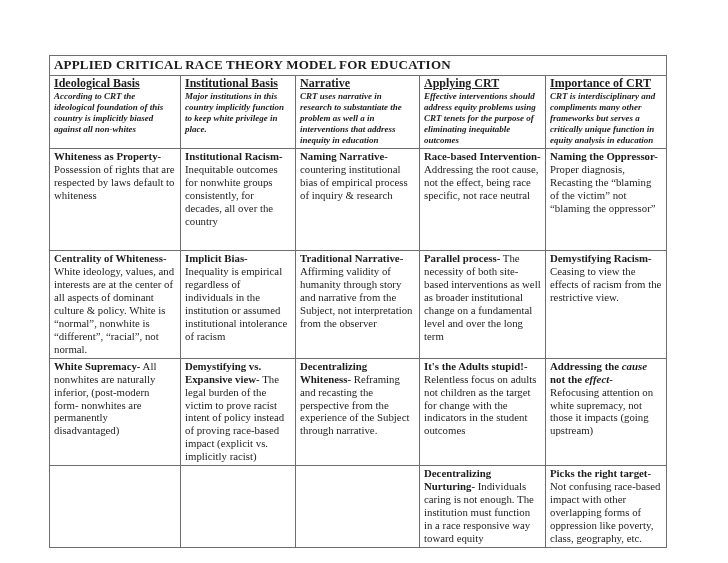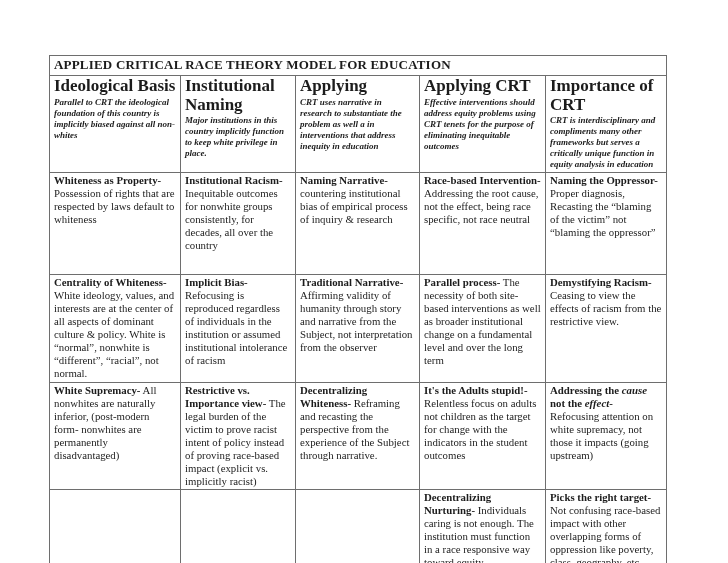--- a/index.html
+++ b/index.html
@@ -32,21 +32,22 @@
     text-align: center;
     font-weight: bold;
     font-size: 13px;
     letter-spacing: 0.2px;
     padding: 0 2px;
     vertical-align: middle;
   }
   tr.header-row { height: 67px; }
   .hlabel {
     font-weight: bold;
-    font-size: 17px;
+    font-size: 12px;
+    text-decoration: underline;
     line-height: 1.1;
   }
   .hdesc {
     font-style: italic;
     font-size: 9px;
     line-height: 1.22;
     padding-top: 1px;
   }
   .crt-table td {
     font-size: 10.8px;
@@ -71,28 +72,28 @@
       <col style="width:126px">
       <col style="width:121px">
     </colgroup>
     <thead>
       <tr class="title-row">
         <th colspan="5" class="title-cell">APPLIED CRITICAL RACE THEORY MODEL FOR EDUCATION</th>
       </tr>
       <tr class="header-row" id="header-row">
           <th>
             <div class="hlabel">Ideological Basis</div>
-            <div class="hdesc">Parallel to CRT the ideological foundation of this country is implicitly biased against all non-whites</div>
+            <div class="hdesc">According to CRT the ideological foundation of this country is implicitly biased against all non-whites</div>
           </th>
           <th>
-            <div class="hlabel">Institutional Naming</div>
+            <div class="hlabel">Institutional Basis</div>
             <div class="hdesc">Major institutions in this country implicitly function to keep white privilege in place.</div>
           </th>
           <th>
-            <div class="hlabel">Applying</div>
+            <div class="hlabel">Narrative</div>
             <div class="hdesc">CRT uses narrative in research to substantiate the problem as well a in interventions that address inequity in education</div>
           </th>
           <th>
             <div class="hlabel">Applying CRT</div>
             <div class="hdesc">Effective interventions should address equity problems using CRT tenets for the purpose of eliminating inequitable outcomes</div>
           </th>
           <th>
             <div class="hlabel">Importance of CRT</div>
             <div class="hdesc">CRT is interdisciplinary and compliments many other frameworks but serves a critically unique function in equity analysis in education</div>
           </th>
@@ -101,28 +102,28 @@
     <tbody id="table-body">
         <tr class="body-row row-0">
           <td><span class="term"><span>Whiteness as Property-</span></span> <span class="cell-text">Possession of rights that are respected by laws default to whiteness</span></td>
           <td><span class="term"><span>Institutional Racism-</span></span> <span class="cell-text">Inequitable outcomes for nonwhite groups consistently, for decades, all over the country</span></td>
           <td><span class="term"><span>Naming Narrative-</span></span> <span class="cell-text">countering institutional bias of empirical process of inquiry &amp; research</span></td>
           <td><span class="term"><span>Race-based Intervention-</span></span> <span class="cell-text">Addressing the root cause, not the effect, being race specific, not race neutral</span></td>
           <td><span class="term"><span>Naming the Oppressor-</span></span> <span class="cell-text">Proper diagnosis, Recasting the “blaming of the victim” not “blaming the oppressor”</span></td>
         </tr>
         <tr class="body-row row-1">
           <td><span class="term"><span>Centrality of Whiteness-</span></span> <span class="cell-text">White ideology, values, and interests are at the center of all aspects of dominant culture &amp; policy. White is “normal”, nonwhite is “different”, “racial”, not normal.</span></td>
-          <td><span class="term"><span>Implicit Bias-</span></span> <span class="cell-text">Refocusing is reproduced regardless of individuals in the institution or assumed institutional intolerance of racism</span></td>
+          <td><span class="term"><span>Implicit Bias-</span></span> <span class="cell-text">Inequality is empirical regardless of individuals in the institution or assumed institutional intolerance of racism</span></td>
           <td><span class="term"><span>Traditional Narrative-</span></span> <span class="cell-text">Affirming validity of humanity through story and narrative from the Subject, not interpretation from the observer</span></td>
           <td><span class="term"><span>Parallel process-</span></span> <span class="cell-text">The necessity of both site-based interventions as well as broader institutional change on a fundamental level and over the long term</span></td>
           <td><span class="term"><span>Demystifying Racism-</span></span> <span class="cell-text">Ceasing to view the effects of racism from the restrictive view.</span></td>
         </tr>
         <tr class="body-row row-2">
           <td><span class="term"><span>White Supremacy-</span></span> <span class="cell-text">All nonwhites are naturally inferior, (post-modern form- nonwhites are permanently disadvantaged)</span></td>
-          <td><span class="term"><span>Restrictive vs. Importance view-</span></span> <span class="cell-text">The legal burden of the victim to prove racist intent of policy instead of proving race-based impact (explicit vs. implicitly racist)</span></td>
+          <td><span class="term"><span>Demystifying vs. Expansive view-</span></span> <span class="cell-text">The legal burden of the victim to prove racist intent of policy instead of proving race-based impact (explicit vs. implicitly racist)</span></td>
           <td><span class="term"><span>Decentralizing Whiteness-</span></span> <span class="cell-text">Reframing and recasting the perspective from the experience of the Subject through narrative.</span></td>
           <td><span class="term"><span>It's the Adults stupid!-</span></span> <span class="cell-text">Relentless focus on adults not children as the target for change with the indicators in the student outcomes</span></td>
           <td><span class="term"><span>Addressing the </span><span class="script">cause</span><span> not the </span><span class="script">effect</span><span>-</span></span> <span class="cell-text">Refocusing attention on white supremacy, not those it impacts (going upstream)</span></td>
         </tr>
         <tr class="body-row row-3">
           <td></td>
           <td></td>
           <td></td>
           <td><span class="term"><span>Decentralizing Nurturing-</span></span> <span class="cell-text">Individuals caring is not enough. The institution must function in a race responsive way toward equity</span></td>
           <td><span class="term"><span>Picks the right target-</span></span> <span class="cell-text">Not confusing race-based impact with other overlapping forms of oppression like poverty, class, geography, etc.</span></td>

